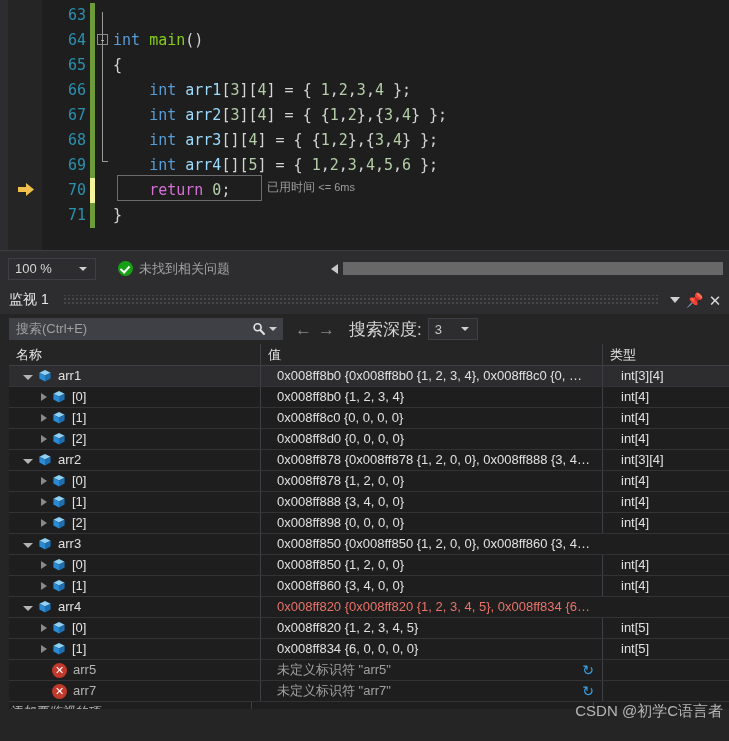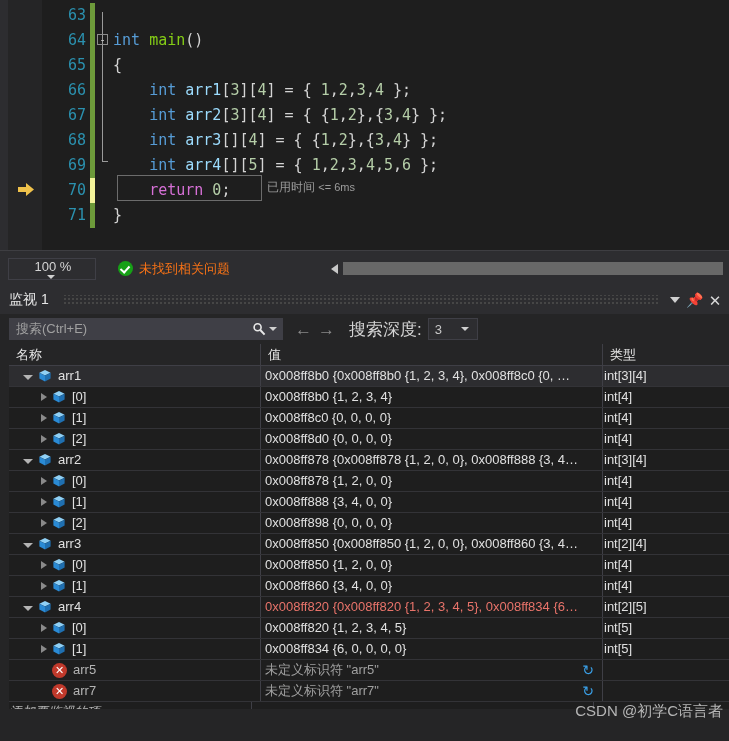--- a/index.html
+++ b/index.html
@@ -92,40 +92,40 @@
   
   .statusbar {
     position: absolute; left: 0; top: 250px; width: 729px; height: 36px;
     background: #2d2d30; border-top: 1px solid #3e3e42;
     display: flex; align-items: center; padding-left: 8px;
   }
   .zoom-combo {
     width: 88px; height: 22px; background: #2d2d30;
     border: 1px solid #3f3f46; color: #d4d4d4;
     font-size: 13px; display: flex; align-items: center;
-    padding: 0 4px 0 6px; justify-content: space-between; flex-direction: column;
+    padding: 0 4px 0 6px; justify-content: space-between;
   }
   .caret-dn {
     width: 0; height: 0; border-left: 4px solid transparent;
     border-right: 4px solid transparent; border-top: 4px solid #cfcfcf;
     margin-right: 4px;
   }
   .status-ok {
     display: flex; align-items: center; gap: 6px; margin-left: 22px;
   }
   .ok-circle {
     width: 15px; height: 15px; border-radius: 50%;
     background: #16a016; position: relative;
   }
   .ok-circle::after {
     content: ""; position: absolute; left: 4px; top: 3px;
     width: 4px; height: 7px; border: solid #fff;
     border-width: 0 2px 2px 0; transform: rotate(42deg);
   }
-  .status-text { color: #f97316; font-size: 13px; }
+  .status-text { color: #a3a3a3; font-size: 13px; }
   .hscroll-wrap {
     margin-left: auto; display: flex; align-items: center;
     height: 14px; width: 392px; margin-right: 6px;
   }
   .hs-left {
     width: 0; height: 0; border-top: 5px solid transparent;
     border-bottom: 5px solid transparent; border-right: 7px solid #c8c8c8;
     margin-right: 5px;
   }
   .hs-track { flex: 1; height: 13px; background: #686868; }
@@ -205,22 +205,22 @@
     background: #1e1e1e;
   }
   .row.sel { background: #2d2d30; }
   .cell {
     font-size: 13px; line-height: 20px; color: #e0e0e0;
     overflow: hidden; white-space: nowrap;
     border-left: 1px solid #3f3f46;
   }
   .cell:first-child { border-left: none; }
   .c-name { width: 251px; display: flex; align-items: center; padding-left: 4px; }
-  .c-value { width: 342px; padding-left: 4px; position: relative; }
-  .c-type { width: 127px; padding-left: 1px; }
+  .c-value { width: 342px; padding-left: 16px; position: relative; }
+  .c-type { width: 127px; padding-left: 18px; }
 
   .val-red { color: #e8736a; }
   .val-err { color: #a0a0a0; }
 
   .indent0 { width: 10px; }
   .indent1 { width: 28px; }
   .tw-down {
     width: 0; height: 0; border-left: 5px solid transparent;
     border-top: 5px solid #b4b4b4; border-right: 5px solid transparent;
     margin-right: 5px; transform: translateY(1px);
@@ -524,21 +524,20 @@
               <span class="cube">
                 <svg width="14" height="14" viewBox="0 0 14 14">
                   <path d="M7 1 L12.6 3.7 L7 6.4 L1.4 3.7 Z" fill="#8fd0f5"></path>
                   <path d="M1.4 3.7 L7 6.4 L7 12.6 L1.4 9.6 Z" fill="#2a8ad4"></path>
                   <path d="M12.6 3.7 L7 6.4 L7 12.6 L12.6 9.6 Z" fill="#1f6fb0"></path>
                 </svg>
               </span>
               <span class="nm">arr3</span>
             </div>
             <div class="cell c-value">0x008ff850 {0x008ff850 {1, 2, 0, 0}, 0x008ff860 {3, 4…</div>
-            <div class="cell c-type">int[2][4]</div>
           </div>
           <div class="row">
             <div class="cell c-name">
               <span class="indent1"></span>
               <span class="tw-right"></span>
               <span class="cube">
                 <svg width="14" height="14" viewBox="0 0 14 14">
                   <path d="M7 1 L12.6 3.7 L7 6.4 L1.4 3.7 Z" fill="#8fd0f5"></path>
                   <path d="M1.4 3.7 L7 6.4 L7 12.6 L1.4 9.6 Z" fill="#2a8ad4"></path>
                   <path d="M12.6 3.7 L7 6.4 L7 12.6 L12.6 9.6 Z" fill="#1f6fb0"></path>
@@ -572,21 +571,20 @@
               <span class="cube">
                 <svg width="14" height="14" viewBox="0 0 14 14">
                   <path d="M7 1 L12.6 3.7 L7 6.4 L1.4 3.7 Z" fill="#8fd0f5"></path>
                   <path d="M1.4 3.7 L7 6.4 L7 12.6 L1.4 9.6 Z" fill="#2a8ad4"></path>
                   <path d="M12.6 3.7 L7 6.4 L7 12.6 L12.6 9.6 Z" fill="#1f6fb0"></path>
                 </svg>
               </span>
               <span class="nm">arr4</span>
             </div>
             <div class="cell c-value val-red">0x008ff820 {0x008ff820 {1, 2, 3, 4, 5}, 0x008ff834 {6…</div>
-            <div class="cell c-type">int[2][5]</div>
           </div>
           <div class="row">
             <div class="cell c-name">
               <span class="indent1"></span>
               <span class="tw-right"></span>
               <span class="cube">
                 <svg width="14" height="14" viewBox="0 0 14 14">
                   <path d="M7 1 L12.6 3.7 L7 6.4 L1.4 3.7 Z" fill="#8fd0f5"></path>
                   <path d="M1.4 3.7 L7 6.4 L7 12.6 L1.4 9.6 Z" fill="#2a8ad4"></path>
                   <path d="M12.6 3.7 L7 6.4 L7 12.6 L12.6 9.6 Z" fill="#1f6fb0"></path>

